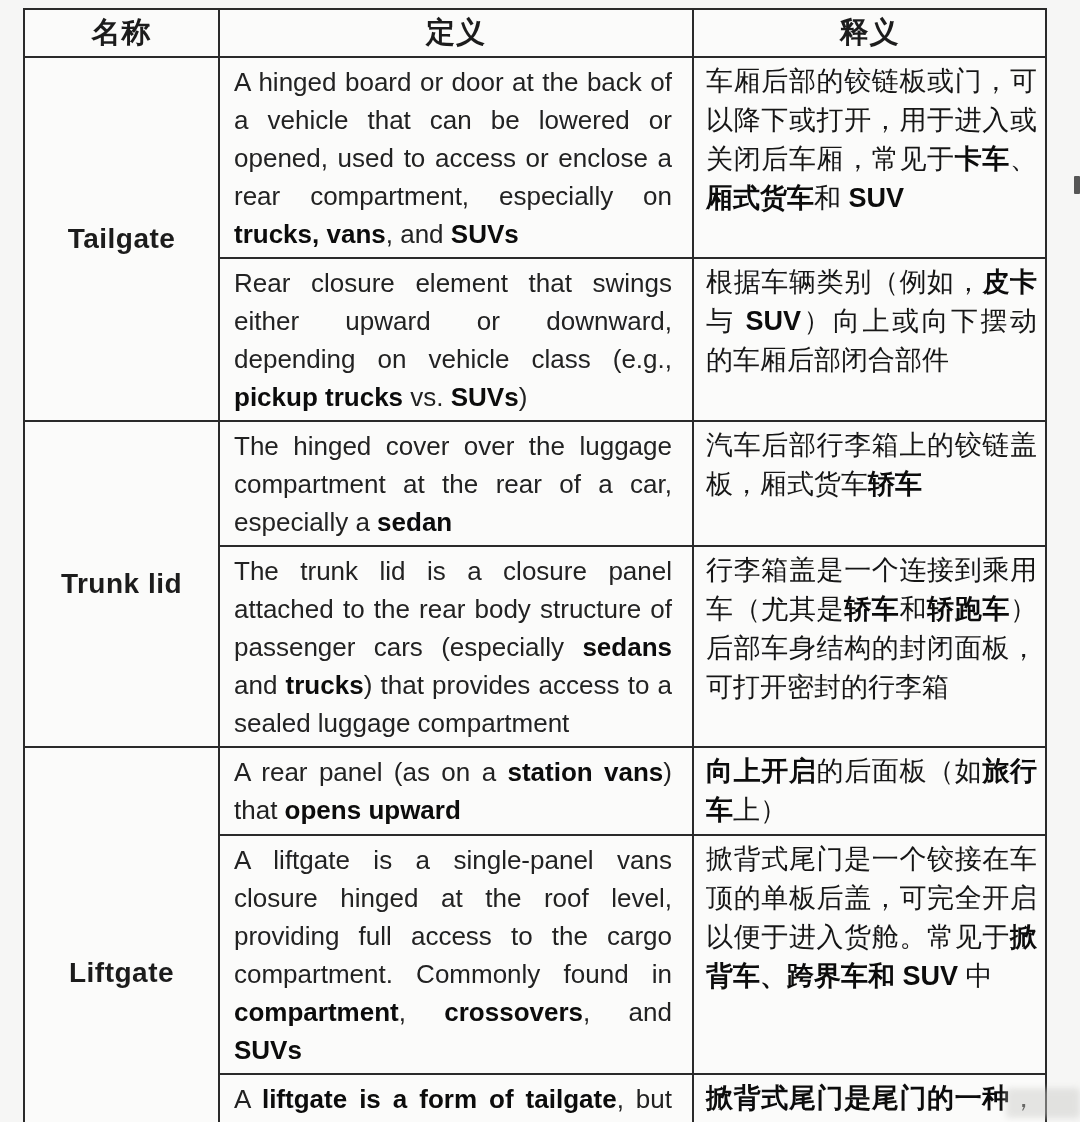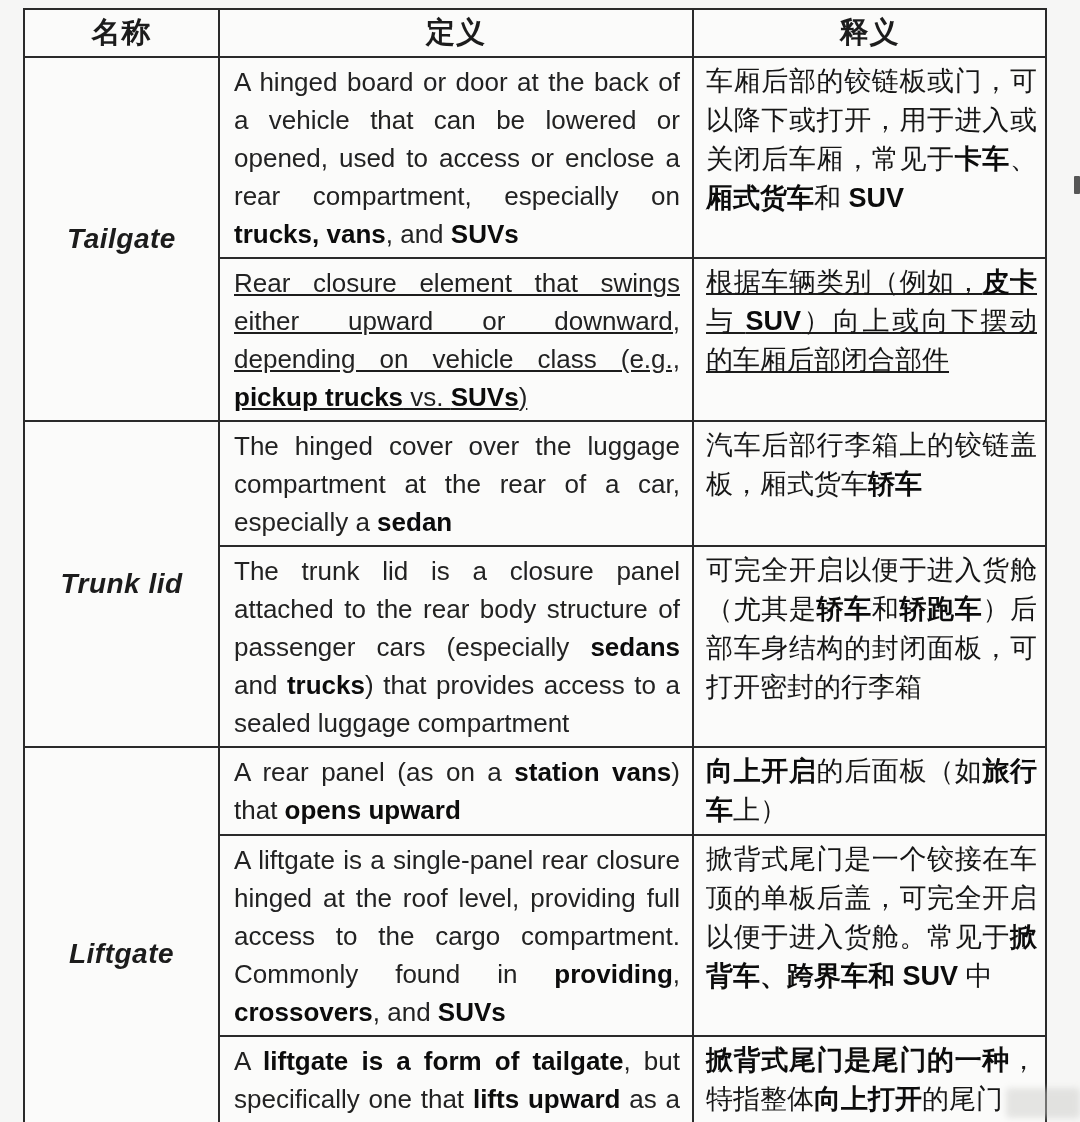--- a/index.html
+++ b/index.html
@@ -29,39 +29,38 @@
     text-align:center;vertical-align:middle !important;
     height:42px;padding:2px 0;
     letter-spacing:1px;
   }
   td.term{
     vertical-align:middle !important;
     text-align:center;
     font-weight:bold;
     font-size:28px;
     letter-spacing:0.5px;
-    font-style:italic;
   }
   td.def{
     font-size:26px;
     line-height:38px;
-    padding:5px 12px 4px 14px;
+    padding:5px 20px 4px 14px;
     text-align:justify;
     color:#222;
     margin-top:20px;
   }
   td.interp{
     font-size:27px;
     line-height:39px;
     padding:4px 8px 4px 12px;
     text-align:justify;
     color:#161616;
   }
   td.def b, td.interp b{color:#0c0c0c;}
-  .h1{height:197px;} .h2{height:151px;text-decoration:underline;} .h3{height:118px;}
+  .h1{height:197px;} .h2{height:151px;} .h3{height:118px;}
   .h4{height:194px;} .h5{height:80px;}  .h6{height:193px;} .h7{height:112px;}
   
   .smudge{
     position:absolute;left:1006px;top:1088px;width:74px;height:30px;
     background:#c9c9c6;opacity:.45;filter:blur(3px);
     border-radius:3px;
   }
   .edge-mark{
     position:absolute;left:1074px;top:176px;width:6px;height:18px;
     background:#3a3a3a;opacity:.85;border-radius:1px;
@@ -94,30 +93,30 @@
       <td class="interp"><span>根据车辆类别（例如，</span><b>皮卡</b><span>与 </span><b>SUV</b><span>）向上或向下摆动的车厢后部闭合部件</span></td>
     </tr>
 
     <tr class="h3">
       <td class="term" rowspan="2">Trunk lid</td>
       <td class="def"><span>The hinged cover over the luggage compartment at the rear of a car, especially a </span><b>sedan</b></td>
       <td class="interp"><span>汽车后部行李箱上的铰链盖板，厢式货车</span><b>轿车</b></td>
     </tr>
     <tr class="h4">
       <td class="def"><span>The trunk lid is a closure panel attached to the rear body structure of passenger cars (especially </span><b>sedans</b><span> and </span><b>trucks</b><span>) that provides access to a sealed luggage compartment</span></td>
-      <td class="interp"><span>可完全开启以便于进入货舱（尤其是</span><b>轿车</b><span>和</span><b>轿跑车</b><span>）后部车身结构的封闭面板，可打开密封的行李箱</span></td>
+      <td class="interp"><span>行李箱盖是一个连接到乘用车（尤其是</span><b>轿车</b><span>和</span><b>轿跑车</b><span>）后部车身结构的封闭面板，可打开密封的行李箱</span></td>
     </tr>
 
     <tr class="h5">
       <td class="term" rowspan="3">Liftgate</td>
       <td class="def"><span>A rear panel (as on a </span><b>station vans</b><span>) that </span><b>opens upward</b></td>
       <td class="interp"><b>向上开启</b><span>的后面板（如</span><b>旅行车</b><span>上）</span></td>
     </tr>
     <tr class="h6">
-      <td class="def"><span>A liftgate is a single-panel rear closure hinged at the roof level, providing full access to the cargo compartment. Commonly found in </span><b>providing</b><span>, </span><b>crossovers</b><span>, and </span><b>SUVs</b></td>
+      <td class="def"><span>A liftgate is a single-panel vans closure hinged at the roof level, providing full access to the cargo compartment. Commonly found in </span><b>compartment</b><span>, </span><b>crossovers</b><span>, and </span><b>SUVs</b></td>
       <td class="interp"><span>掀背式尾门是一个铰接在车顶的单板后盖，可完全开启以便于进入货舱。常见于</span><b>掀背车、跨界车和 SUV</b><span> 中</span></td>
     </tr>
     <tr class="h7">
       <td class="def"><span>A </span><b>liftgate is a form of tailgate</b><span>, but specifically one that </span><b>lifts upward</b><span> as a single piece</span></td>
       <td class="interp"><b>掀背式尾门是尾门的一种</b><span>，特指整体</span><b>向上打开</b><span>的尾门</span></td>
     </tr>
   </tbody>
     </table>
 
   <div class="smudge"></div>

